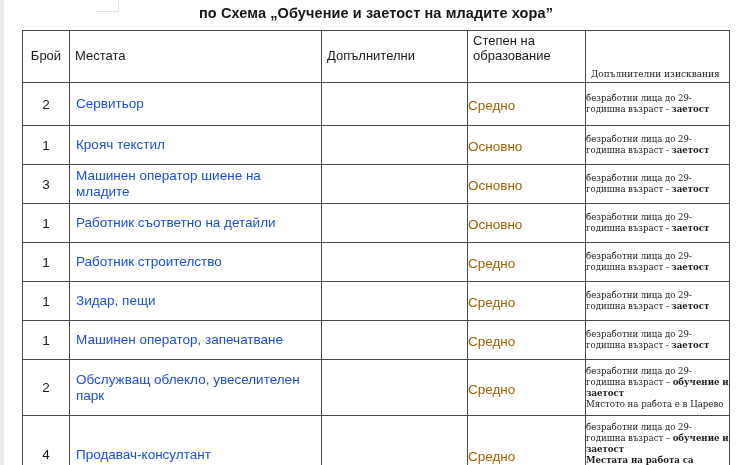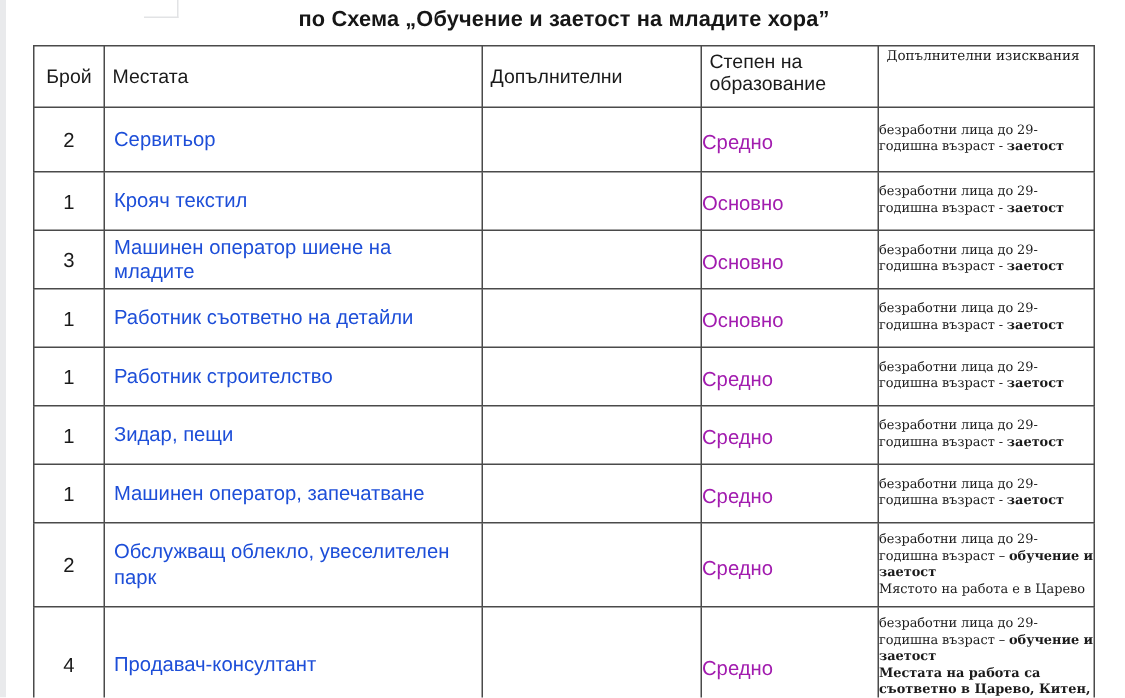--- a/index.html
+++ b/index.html
@@ -95,41 +95,42 @@
   .hdr .cell.center {
     text-align: center;
     padding-left: 0;
     padding-right: 0;
   }
   .hdr .cell.small {
     font-family: "DejaVu Serif", serif;
     font-size: 9px;
     line-height: 1.15;
     padding-top: 2px;
+    margin-top: 36px;
   }
   .hdr .cell.top { vertical-align: top; }
   .hdr td.vtop { vertical-align: top; }
 
   
   .count-cell {
     text-align: center;
     font-size: 13.5px;
     color: #1a1a1a;
   }
   .pos-cell {
     padding: 2px 6px 2px 6px;
     font-size: 13.5px;
     line-height: 1.2;
     color: #1d4ed8;
   }
   .spec-cell { }
   .edu-cell {
     padding: 0 4px 0 5px;
     font-size: 13.5px;
-    color: #a21caf;
+    color: #a16207;
     vertical-align: top;
   }
   .edu-inner { padding-top: 3px; }
 
   .req-cell {
     vertical-align: top;
     padding: 3px 3px 2px 4px;
   }
   .req-text {
     font-family: "DejaVu Serif", serif;

